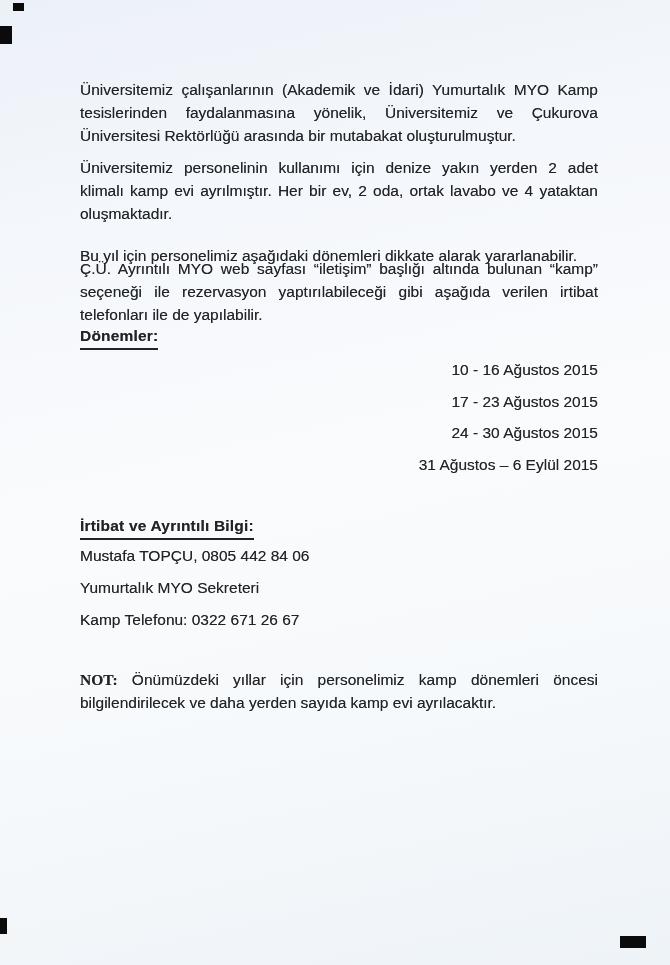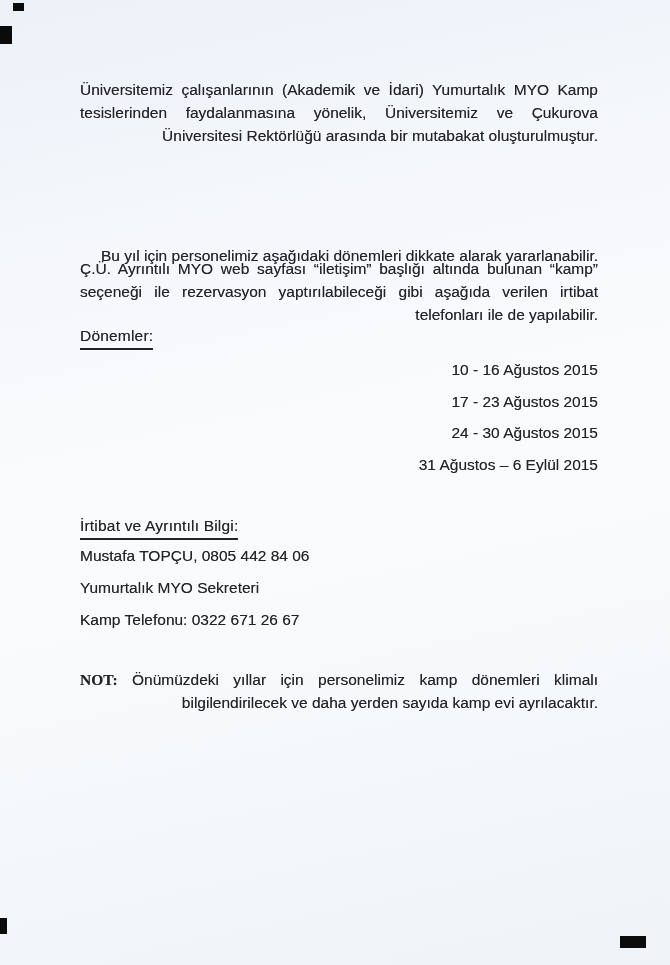--- a/index.html
+++ b/index.html
@@ -33,24 +33,24 @@
     text-align:justify;
     overflow:visible;
     white-space:normal;
   }
   .ln::after{
     content:"";
     display:inline-block;
     width:100%;
     height:0;
   }
-  .ln.last{text-align:right;}
+  .ln.last{text-align:left;}
   .ln.last::after{content:none;}
   .heading{
-    font-weight:400;
+    font-weight:700;
     letter-spacing:0.2px;
   }
   .heading .u{
     display:inline-block;
     padding-bottom:1px;
     border-bottom:2.5px solid var(--ink);
   }
   .datelist .ln{height:23px;margin-bottom:8.5px;text-align:right;}
   .datelist .ln::after{content:none;}
   .contactlist .ln{height:23px;margin-bottom:9px;text-align:left;}
@@ -75,20 +75,25 @@
   <div class="artifact art-tl-2"></div>
   <div class="artifact art-bl"></div>
   <div class="artifact art-br"></div>
 
   <div class="block" style="top:78px">
     <div class="ln">Üniversitemiz çalışanlarının (Akademik ve İdari) Yumurtalık MYO Kamp</div>
     <div class="ln">tesislerinden faydalanmasına yönelik, Üniversitemiz ve Çukurova</div>
     <div class="ln last">Üniversitesi Rektörlüğü arasında bir mutabakat oluşturulmuştur.</div>
   </div>
 
+  <div class="block" style="top:156px">
+    <div class="ln">Üniversitemiz personelinin kullanımı için denize yakın yerden 2 adet</div>
+    <div class="ln">klimalı kamp evi ayrılmıştır. Her bir ev, 2 oda, ortak lavabo ve 4 yataktan</div>
+    <div class="ln last">oluşmaktadır.</div>
+  </div>
 
   <div class="block" style="top:244px">
     <div class="ln last">Bu yıl için personelimiz aşağıdaki dönemleri dikkate alarak yararlanabilir.</div>
   </div>
 
   <div class="block" style="top:257px">
     <div class="ln">Ç.Ü. Ayrıntılı MYO web sayfası “iletişim” başlığı altında bulunan “kamp”</div>
     <div class="ln">seçeneği ile rezervasyon yaptırılabileceği gibi aşağıda verilen irtibat</div>
     <div class="ln last">telefonları ile de yapılabilir.</div>
   </div>
@@ -108,17 +113,17 @@
     <span class="u">İrtibat ve Ayrıntılı Bilgi:</span>
   </div>
 
   <div class="block contactlist" style="top:544px">
     <div class="ln">Mustafa TOPÇU, 0805 442 84 06</div>
     <div class="ln">Yumurtalık MYO Sekreteri</div>
     <div class="ln">Kamp Telefonu: 0322 671 26 67</div>
   </div>
 
   <div class="block" style="top:668px">
-    <div class="ln"><span class="bold">NOT:</span><span> Önümüzdeki yıllar için personelimiz kamp dönemleri klimalı</span></div>
+    <div class="ln"><span class="bold">NOT:</span><span> Önümüzdeki yıllar için personelimiz kamp dönemleri öncesi</span></div>
     <div class="ln last">bilgilendirilecek ve daha yerden sayıda kamp evi ayrılacaktır.</div>
   </div>
 
 </div>
 
 </body></html>

